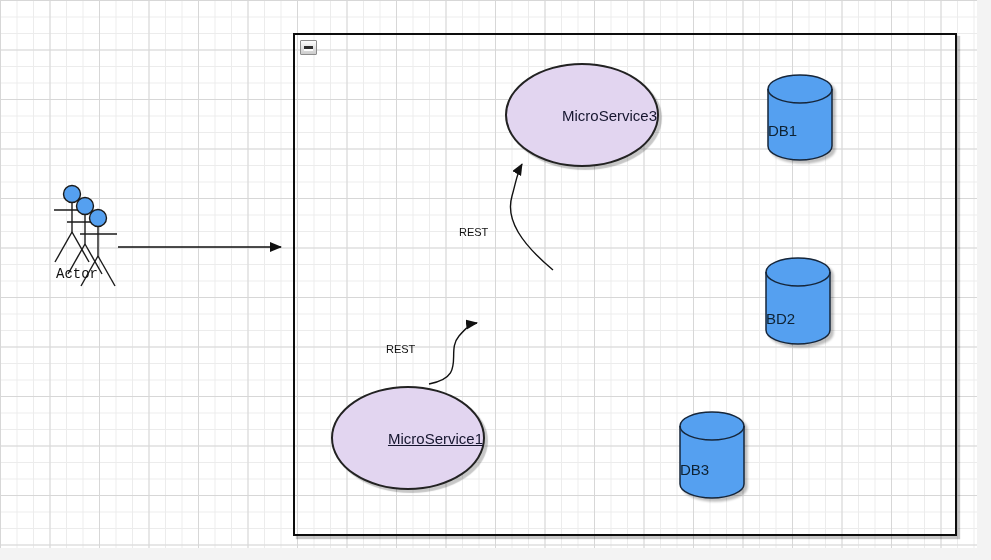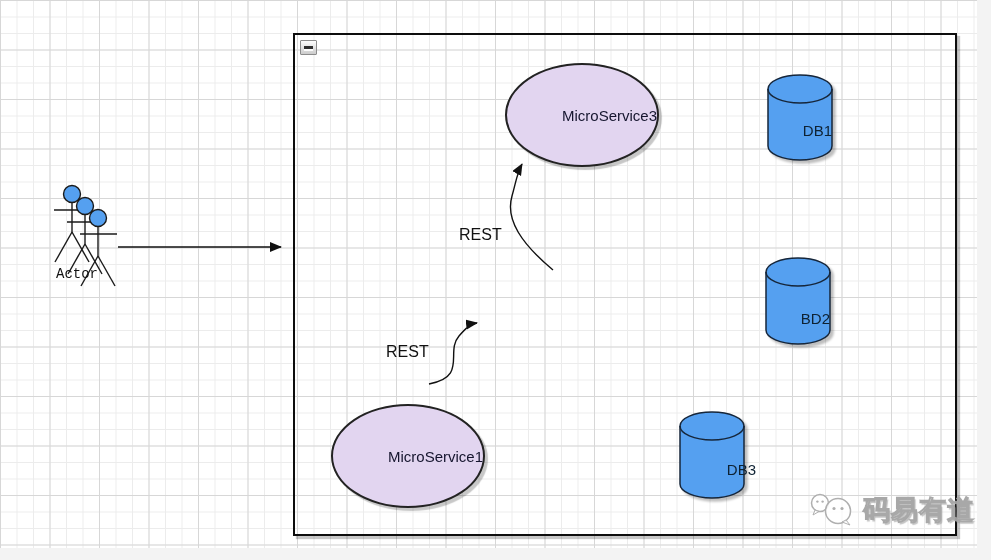--- a/index.html
+++ b/index.html
@@ -32,29 +32,29 @@
 
   .shapes{position:absolute;left:0;top:0;width:991px;height:560px;}
 
   .svc{
     position:absolute;width:150px;height:100px;border-radius:50%;
     border:2px solid #222;background:#E2D5F0;
     box-shadow:3px 3px 1px rgba(0,0,0,0.22);
     display:flex;align-items:center;justify-content:flex-end;
     font-size:15px;color:#15152e;cursor:move;
   }
-  .svc-1{left:331px;top:404px;}
+  .svc-1{left:331px;top:386px;text-decoration:underline;}
   .svc-2{left:493px;top:272px;}
   .svc-3{left:505px;top:63px;}
 
-  .edge-label{position:absolute;font-size:16px;color:#111;white-space:nowrap;}
+  .edge-label{position:absolute;font-size:11px;color:#111;white-space:nowrap;}
   .rest-1{left:386px;top:343px;}
   .rest-2{left:459px;top:226px;}
 
-  .db-label{position:absolute;font-size:15px;color:#0e2233;text-align:right;}
+  .db-label{position:absolute;font-size:15px;color:#0e2233;text-align:left;}
   .db-1{left:768px;top:122px;width:64px;}
   .db-2{left:766px;top:310px;width:64px;}
   .db-3{left:680px;top:461px;width:76px;}
 
   .actor-label{position:absolute;left:55px;top:266px;width:44px;font-size:14px;color:#111;text-align:center;font-family:Liberation Mono, monospace;}
 
   .watermark{
     position:absolute;left:808px;top:492px;display:flex;align-items:center;gap:5px;
     opacity:0.95;pointer-events:none;
   }
@@ -140,31 +140,14 @@
 
   <div class="edge-label rest-1">REST</div>
   <div class="edge-label rest-2">REST</div>
 
   <div class="db-label db-1">DB1</div>
   <div class="db-label db-2">BD2</div>
   <div class="db-label db-3">DB3</div>
 
   <div class="actor-label">Actor</div>
 
-  <div class="watermark">
-    <svg width="50" height="36" viewBox="0 0 50 36">
-      <g stroke="#ababab" stroke-width="1.5" fill="rgba(255,255,255,0.85)">
-        <circle cx="12" cy="11" r="8.5"></circle>
-        <path d="M7,18 L5,23 L11,19.5 Z" stroke-width="1"></path>
-        <circle cx="30" cy="19" r="12.5"></circle>
-        <path d="M38,28 L42,33 L34,30 Z" stroke-width="1"></path>
-      </g>
-      <g fill="#ababab" stroke="none">
-        <circle cx="9.4" cy="9.6" r="1.2"></circle>
-        <circle cx="14.6" cy="9.6" r="1.2"></circle>
-        <circle cx="26" cy="16.5" r="1.6"></circle>
-        <circle cx="34" cy="16.5" r="1.6"></circle>
-      </g>
-    </svg>
-    <span class="wm-text">码易有道</span>
-  </div>
 
 </div>
 
 </body></html>

